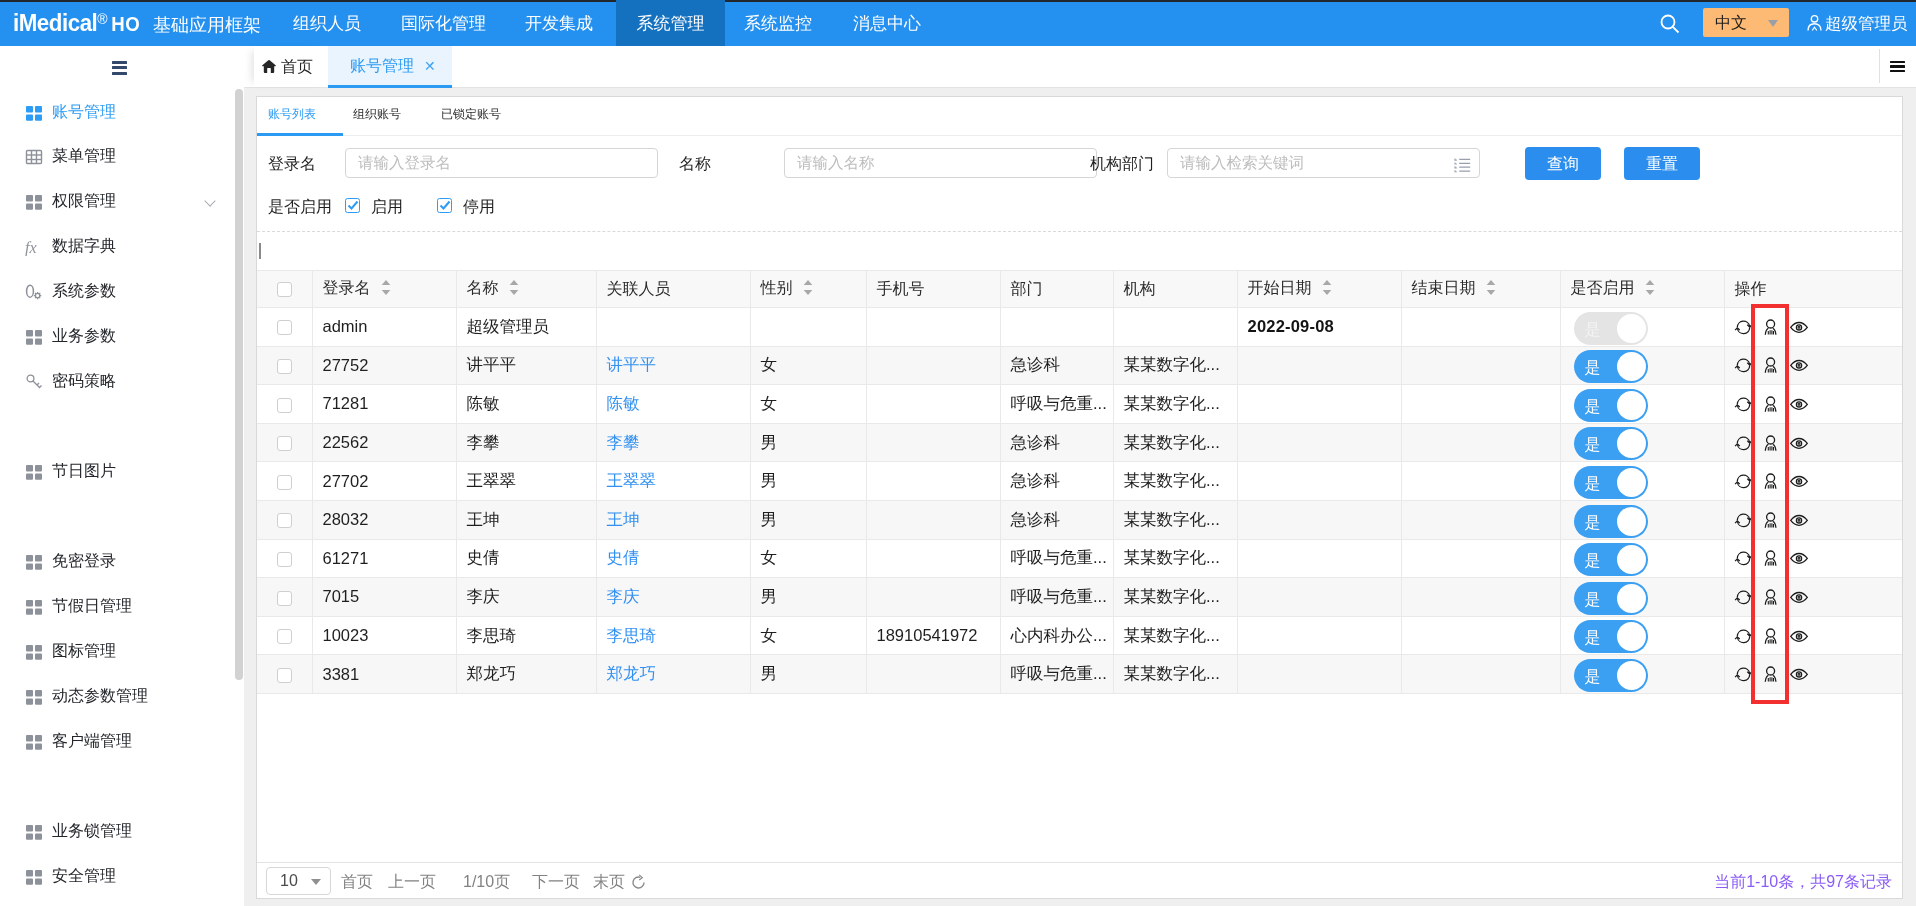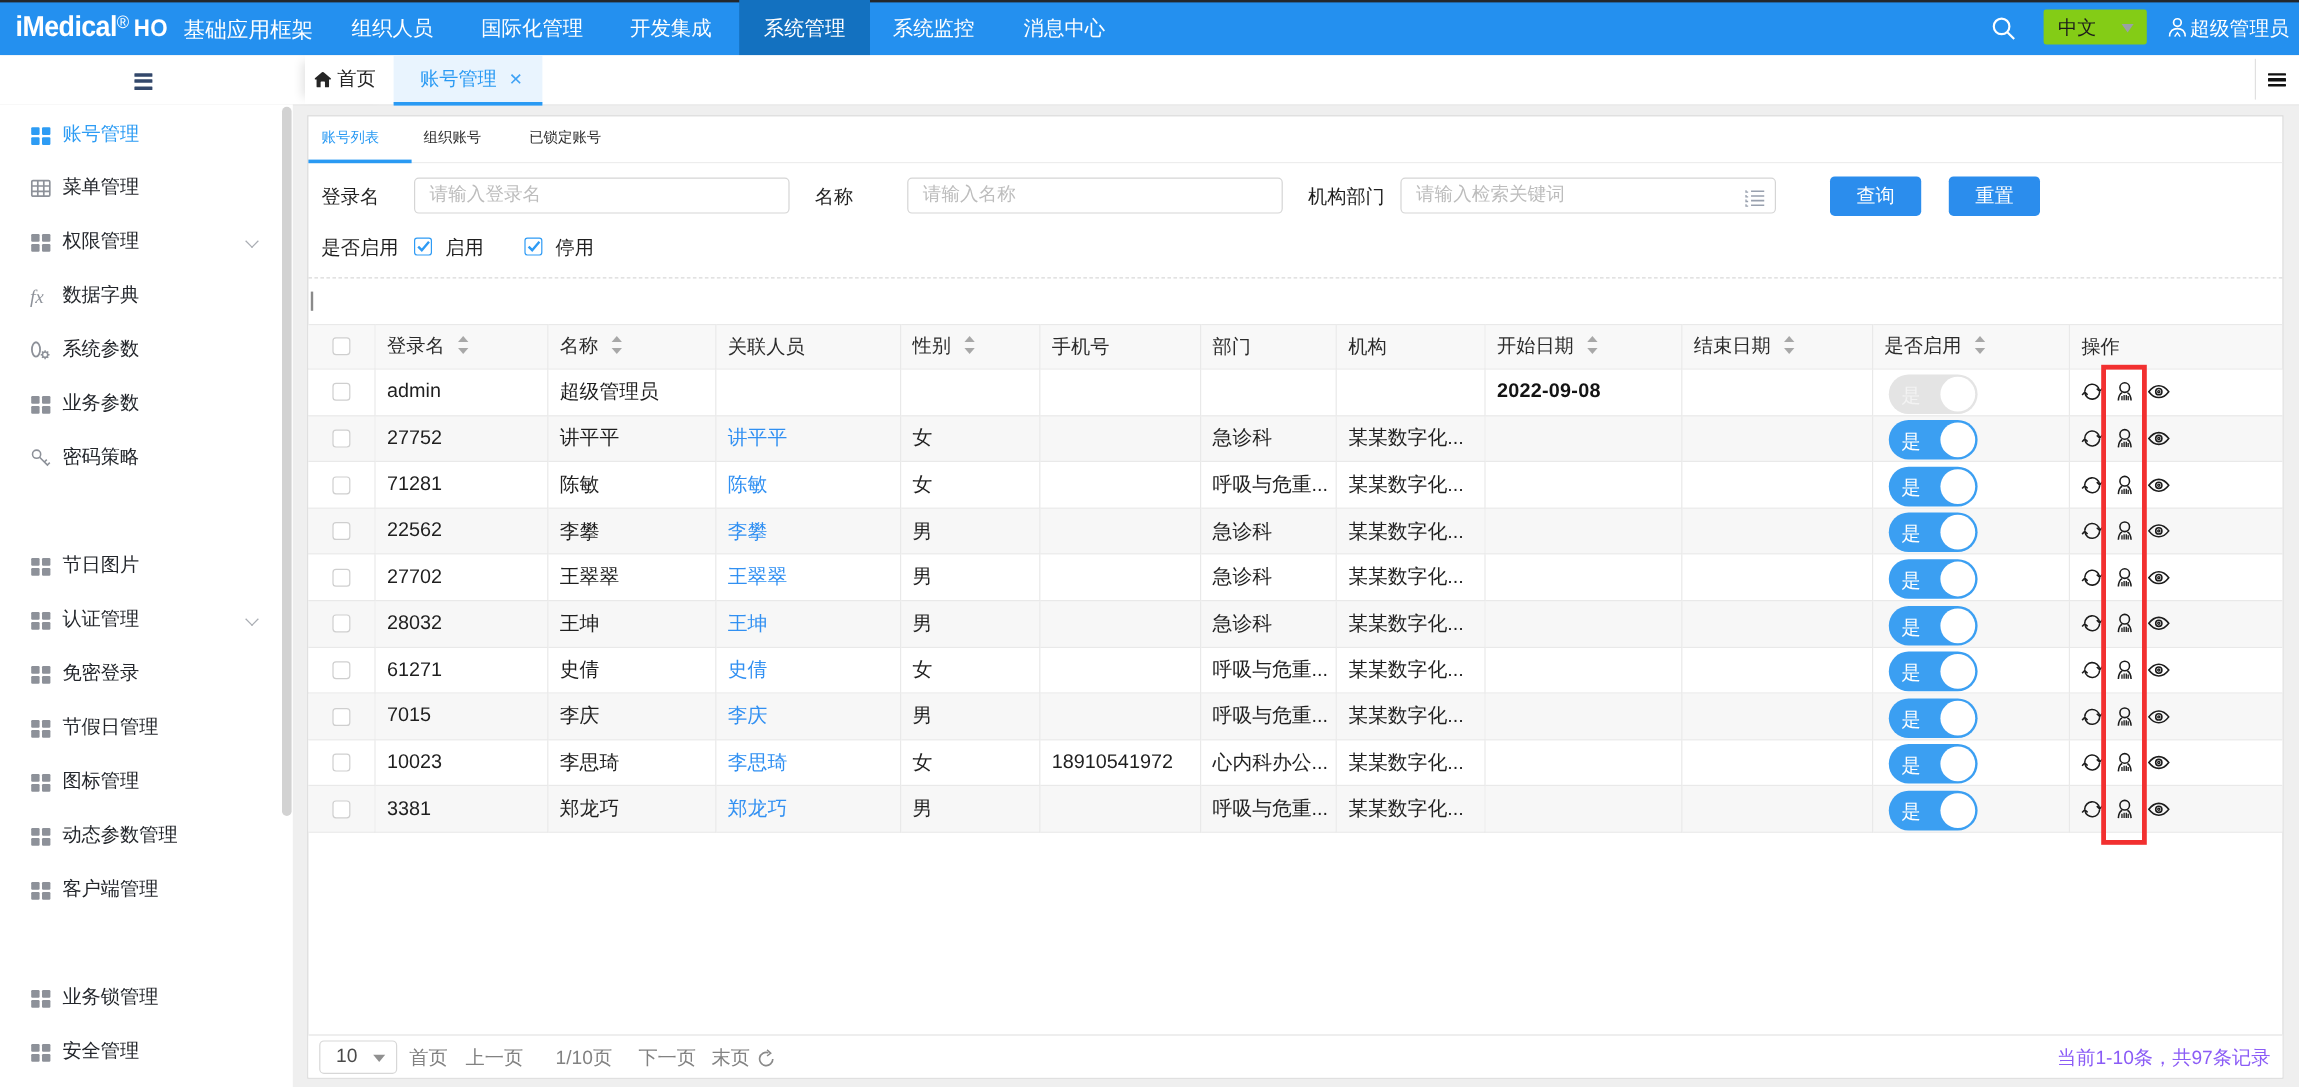--- a/index.html
+++ b/index.html
@@ -7,21 +7,21 @@
 
 #topbar{position:absolute;left:0;top:0;width:1916px;height:46px;background:#2490ef;box-shadow:0 1px 3px rgba(0,0,0,.25)}
 #topbar:before{content:"";position:absolute;left:0;top:0;width:100%;height:2px;background:#23272c}
 #logo{position:absolute;left:13px;top:9px;color:#fff;font-size:24px;font-weight:bold;letter-spacing:-0.5px;transform:scaleX(0.93);transform-origin:0 0;white-space:nowrap}
 #logo sup{font-size:15px;font-weight:normal;vertical-align:7px;letter-spacing:0}
 #logo .ho{font-size:20px;margin-left:4px;letter-spacing:0.5px}
 #apptitle{position:absolute;left:153px;top:13px;color:#fff;font-size:18px}
 .nav{position:absolute;top:0;height:46px;line-height:48px;color:#fff;font-size:17px;text-align:center}
 .nav.active{background:#1371c0}
 #nsearch{position:absolute;left:1659px;top:13px}
-#langbox{position:absolute;left:1703px;top:8px;width:86px;height:29px;background:#84cc16;border-radius:2px}
+#langbox{position:absolute;left:1703px;top:8px;width:86px;height:29px;background:#fdba74;border-radius:2px}
 #langbox .lt{position:absolute;left:12px;top:5px;font-size:16px;color:#1c1c1c}
 #langbox .lcaret{position:absolute;right:11px;top:12px;width:0;height:0;border-left:5.5px solid transparent;border-right:5.5px solid transparent;border-top:7px solid #9aa0a6}
 #userico{position:absolute;left:1806px;top:14px}
 #username{position:absolute;left:1825px;top:13px;color:#fff;font-size:16.5px}
 
 #tabbar{position:absolute;left:0;top:46px;width:1916px;height:42px;background:#fff;border-bottom:1px solid #e2e2e2}
 .hamb{position:absolute;width:15px;height:11px}
 .hamb i{position:absolute;left:0;width:15px;height:2.4px;background:#111;border-radius:.5px}
 #hambL i{height:3px;background:#33486b}
 #hambL i:nth-child(2){top:5.3px!important}
@@ -197,30 +197,20 @@
     </div>
 <div class="sitem" style="top:363.1px">
       <span class="sic"><svg width="18" height="18" viewBox="0 0 18 18">
           <rect x="1" y="2" width="7" height="6.4" rx="1" fill="#8d9199"></rect>
           <rect x="10" y="2" width="7" height="6.4" rx="1" fill="#8d9199"></rect>
           <rect x="1" y="10.4" width="7" height="6.4" rx="1" fill="#8d9199"></rect>
           <rect x="10" y="10.4" width="7" height="6.4" rx="1" fill="#8d9199"></rect>
         </svg></span>
       <span class="slab">节日图片</span>
     </div>
-<div class="sitem" style="top:408.0px">
-      <span class="sic"><svg width="18" height="18" viewBox="0 0 18 18">
-          <rect x="1" y="2" width="7" height="6.4" rx="1" fill="#8d9199"></rect>
-          <rect x="10" y="2" width="7" height="6.4" rx="1" fill="#8d9199"></rect>
-          <rect x="1" y="10.4" width="7" height="6.4" rx="1" fill="#8d9199"></rect>
-          <rect x="10" y="10.4" width="7" height="6.4" rx="1" fill="#8d9199"></rect>
-        </svg></span>
-      <span class="slab">认证管理</span>
-      <span class="chev"></span>
-    </div>
 <div class="sitem" style="top:453.0px">
       <span class="sic"><svg width="18" height="18" viewBox="0 0 18 18">
           <rect x="1" y="2" width="7" height="6.4" rx="1" fill="#8d9199"></rect>
           <rect x="10" y="2" width="7" height="6.4" rx="1" fill="#8d9199"></rect>
           <rect x="1" y="10.4" width="7" height="6.4" rx="1" fill="#8d9199"></rect>
           <rect x="10" y="10.4" width="7" height="6.4" rx="1" fill="#8d9199"></rect>
         </svg></span>
       <span class="slab">免密登录</span>
     </div>
 <div class="sitem" style="top:498.0px">
@@ -282,21 +272,21 @@
 <div id="panel">
   <div class="ptab" id="ptab1">账号列表</div>
   <div class="ptab" id="ptab2">组织账号</div>
   <div class="ptab" id="ptab3">已锁定账号</div>
   <div id="ptabs-line"></div>
   <div id="ptab-ul"></div>
 
   <div class="flabel" style="left:11px;top:57px">登录名</div>
   <div class="finput" style="left:88px;top:51px;width:313px">请输入登录名</div>
   <div class="flabel" style="left:422px;top:57px">名称</div>
-  <div class="finput" style="left:499px;top:51px;width:313px">请输入名称</div>
+  <div class="finput" style="left:527px;top:51px;width:313px">请输入名称</div>
   <div class="flabel" style="left:833px;top:57px">机构部门</div>
   <div class="finput" style="left:910px;top:51px;width:313px">请输入检索关键词<svg width="17" height="16" viewBox="0 0 17 16" style="position:absolute;right:8px;top:8px" fill="none" stroke="#98a0ae" stroke-width="1.3">
         <path d="M5.2 2.4h11M5.2 6.3h11M5.2 10.2h11M5.2 14.1h11"></path>
         <path d="M1 1.5 L1 3.1 L2.8 3.1 M1 5.4 L1 7.0 L2.8 7.0 M1 9.3 L1 10.9 L2.8 10.9 M1 13.2 L1 14.8 L2.8 14.8" stroke-width="1.1"></path>
       </svg></div>
   <div class="fbtn" style="left:1268px;top:50px">查询</div>
   <div class="fbtn" style="left:1367px;top:50px">重置</div>
 
   <div class="flabel" style="left:11px;top:100px">是否启用</div>
   <span class="fcb" style="left:88px;top:101px">

